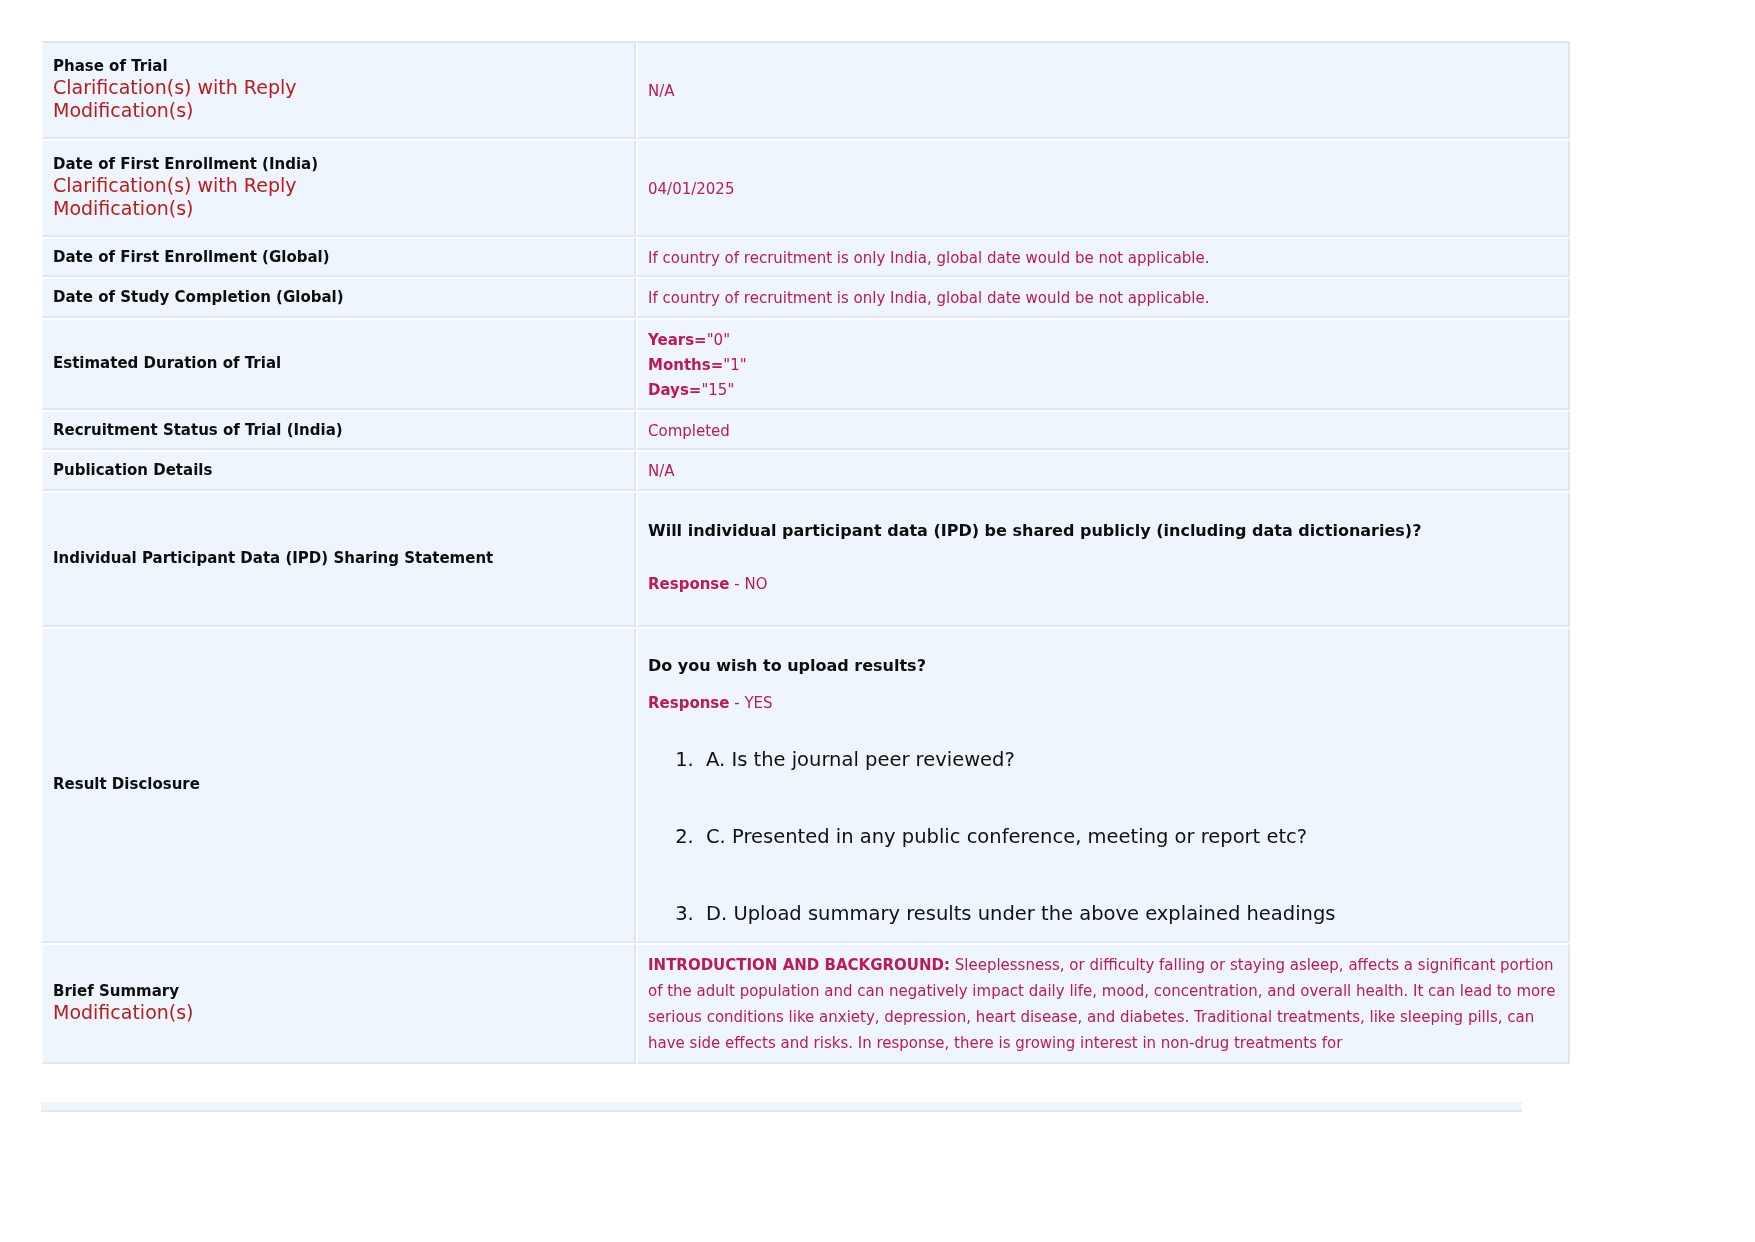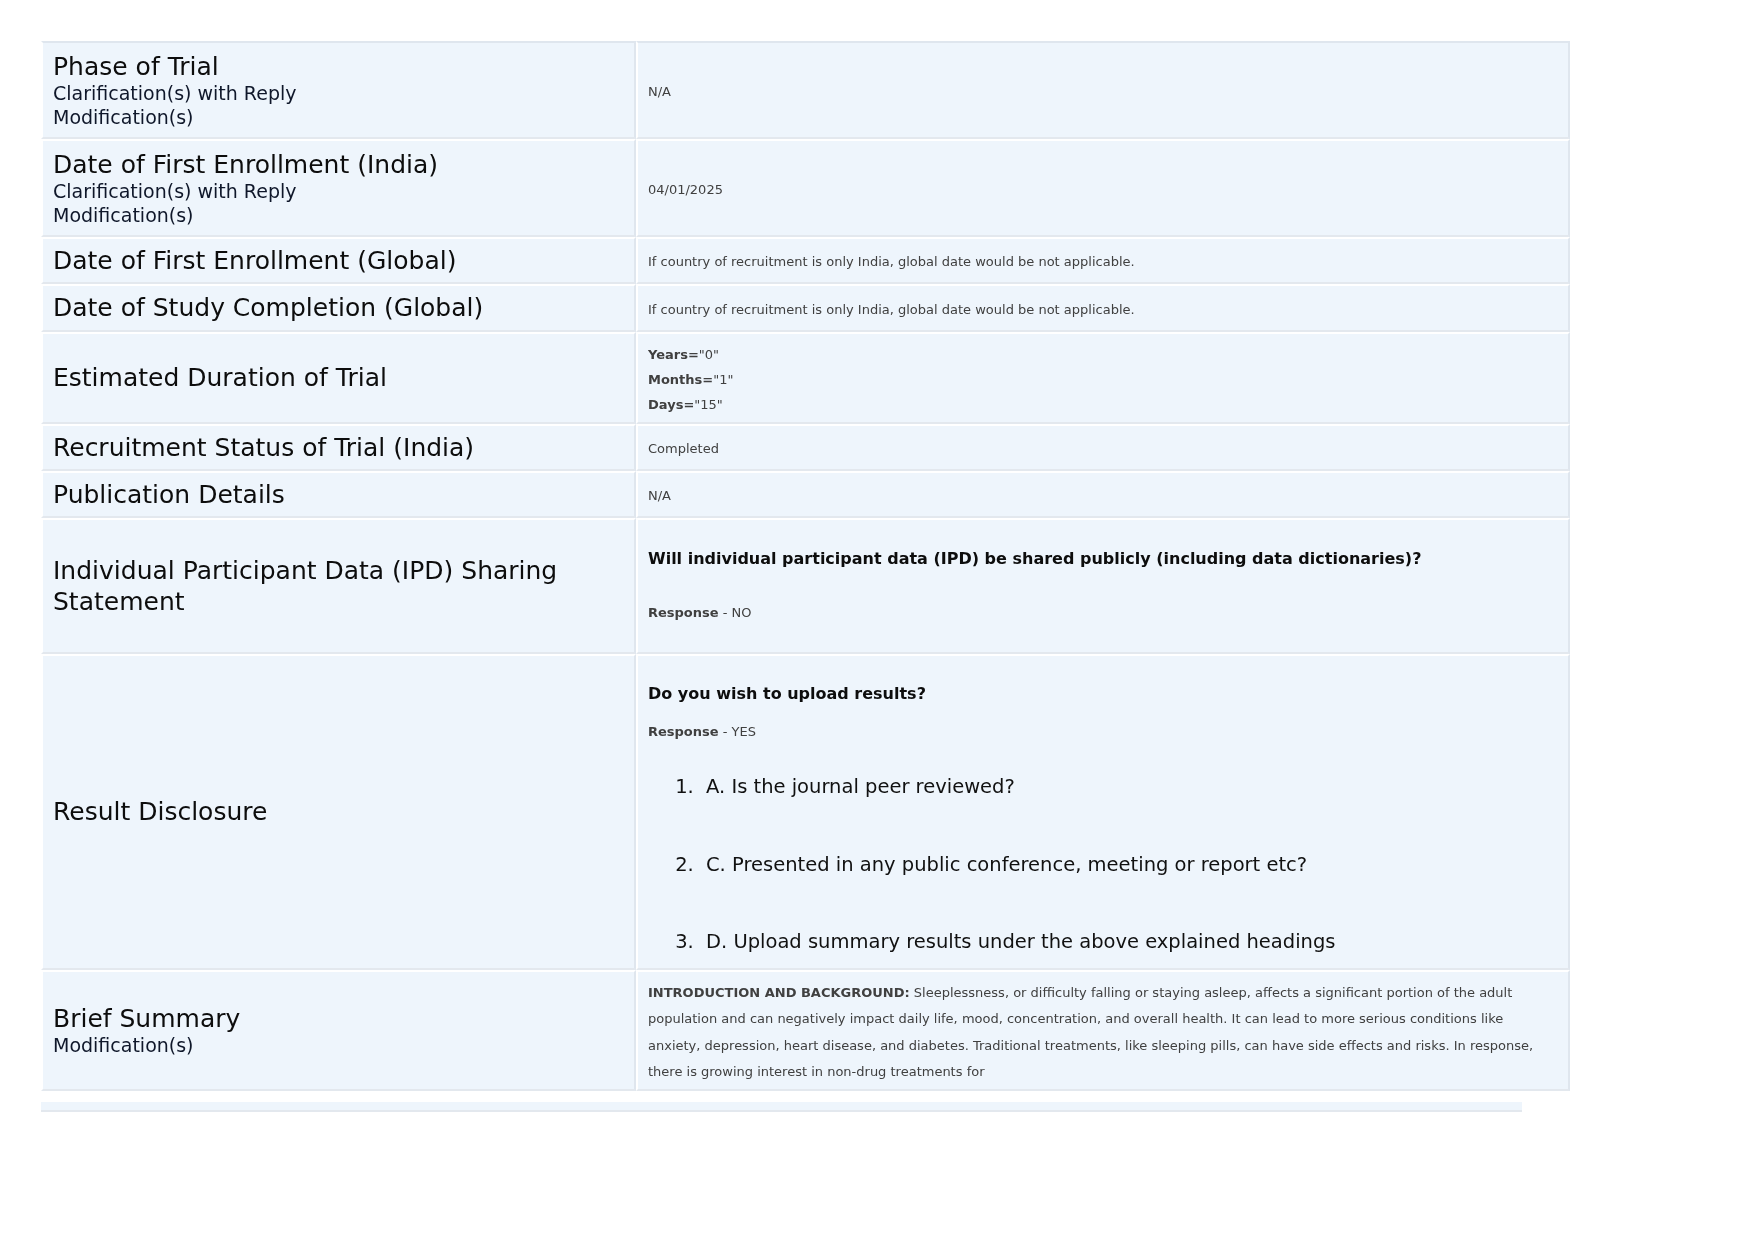--- a/index.html
+++ b/index.html
@@ -35,34 +35,34 @@
     line-height: 1.25;
     color: #111111;
   }
   .trial-table tr:first-child td {
     border-top: 2px solid #dfe6ee;
   }
   .col-label { width: 571px; }
   .col-value { width: 910px; }
 
   .lbl-title {
-    font-weight: normal;
-    font-size: 25px;
+    font-weight: bold;
+    font-size: 15px;
     color: #0d0d0d;
     display: block;
   }
   .lbl-sub {
     font-weight: normal;
     font-size: 19px;
-    color: #0f172a;
+    color: #b91c1c;
     display: block;
   }
   .val {
-    font-size: 13px;
-    color: #404040;
+    font-size: 15px;
+    color: #be185d;
   }
   .val-strong {
     font-weight: bold;
   }
   .dur-line { display: block; line-height: 1.3; }
   .q-bold {
     font-weight: bold;
     font-size: 16px;
     display: block;
     color: #0d0d0d;

